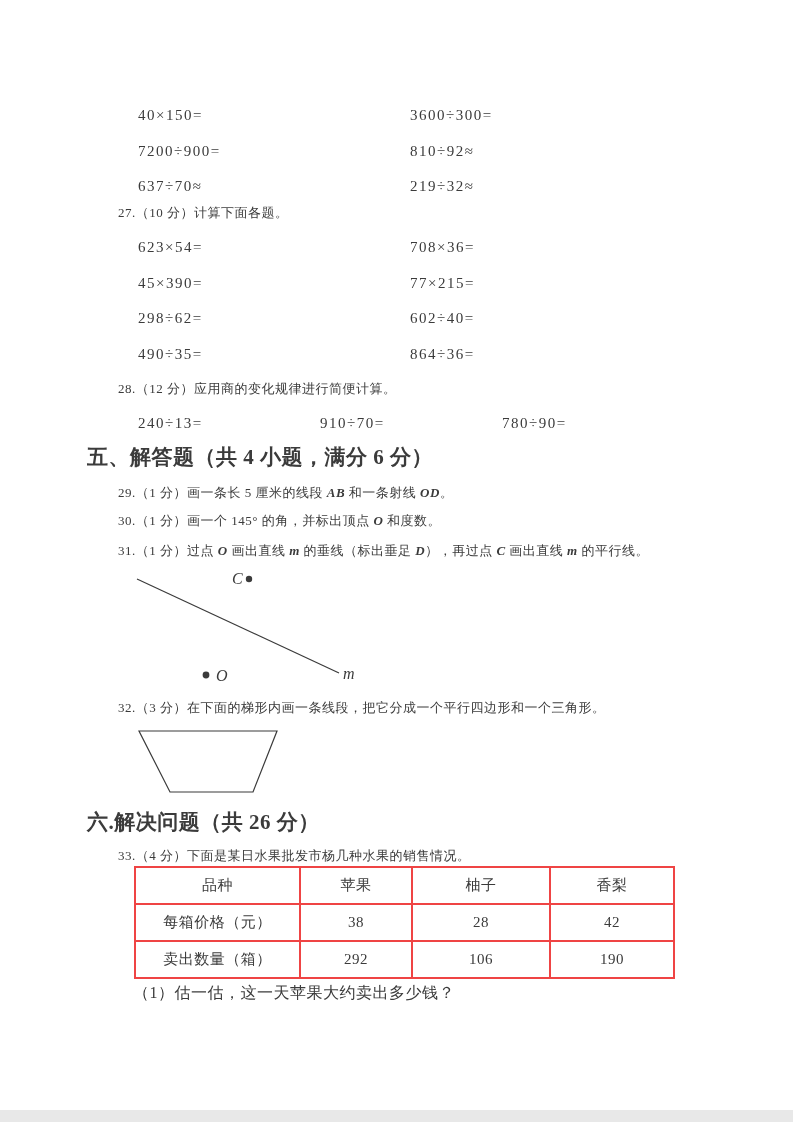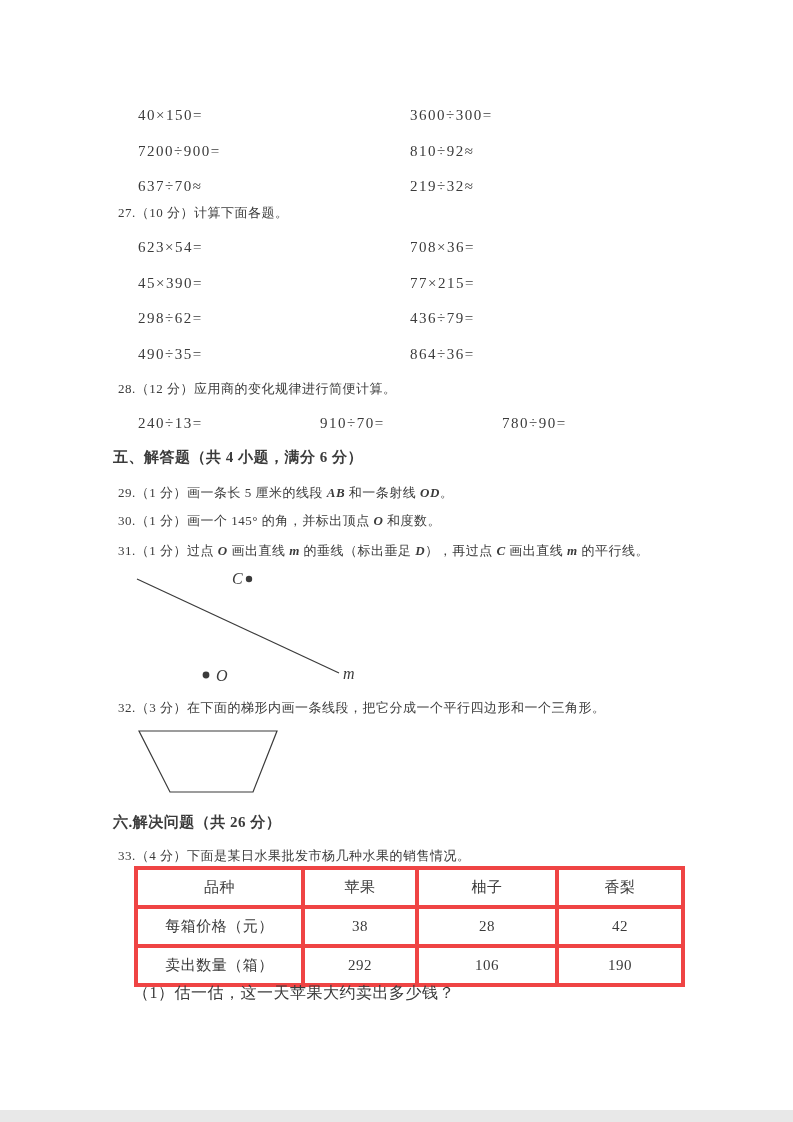--- a/index.html
+++ b/index.html
@@ -25,22 +25,22 @@
     white-space:nowrap;
   }
   .subtext{
     left:133px;
     font-size:16px;
     line-height:20px;
     letter-spacing:0.5px;
     white-space:nowrap;
   }
   .section-heading{
-    left:113px;
-    font-size:15px;
+    left:87px;
+    font-size:21px;
     line-height:21px;
     font-weight:bold;
     letter-spacing:0.5px;
     white-space:nowrap;
   }
   .eq-grid{
     left:138px;
     display:grid;
     grid-template-columns:272px auto;
     grid-auto-rows:35.5px;
@@ -59,21 +59,21 @@
   }
   .ital{font-style:italic;font-weight:bold;}
   .sales-table{
     position:absolute;
     left:134px;
     top:866px;
     border-collapse:collapse;
     table-layout:fixed;
   }
   .sales-table td{
-    border:4px solid #ef4444;
+    border:2px solid #ef4444;
     height:35px;
     text-align:center;
     vertical-align:middle;
     font-size:15px;
     letter-spacing:0.5px;
     padding:0;
   }
   .c0{width:163px;}
   .c1{width:110px;margin-top:31px;}
   .c2{width:136px;}
@@ -99,21 +99,21 @@
     <span class="eq">219÷32≈</span>
   </div>
 
   <div class="abs qtext" style="top:203px">27.（10 分）计算下面各题。</div>
   <div class="abs eq-grid" style="top:237px">
     <span class="eq">623×54=</span>
     <span class="eq">708×36=</span>
     <span class="eq">45×390=</span>
     <span class="eq">77×215=</span>
     <span class="eq">298÷62=</span>
-    <span class="eq">436÷79=</span>
+    <span class="eq">602÷40=</span>
     <span class="eq">490÷35=</span>
     <span class="eq">864÷36=</span>
   </div>
 
   <div class="abs qtext" style="top:379px">28.（12 分）应用商的变化规律进行简便计算。</div>
   <div class="abs eq-grid-3" style="top:413px">
     <span class="eq">240÷13=</span>
     <span class="eq">910÷70=</span>
     <span class="eq">780÷90=</span>
   </div>

